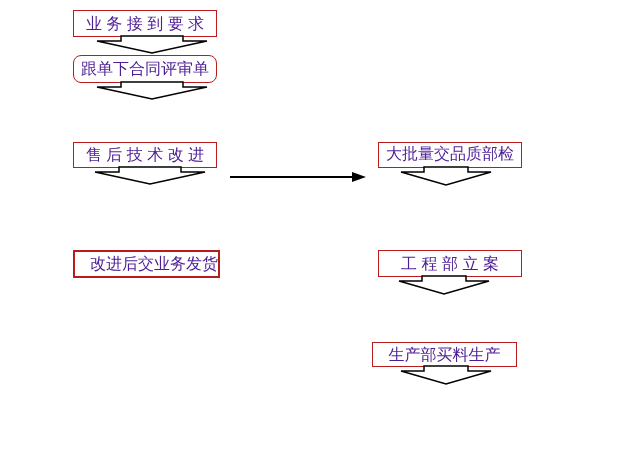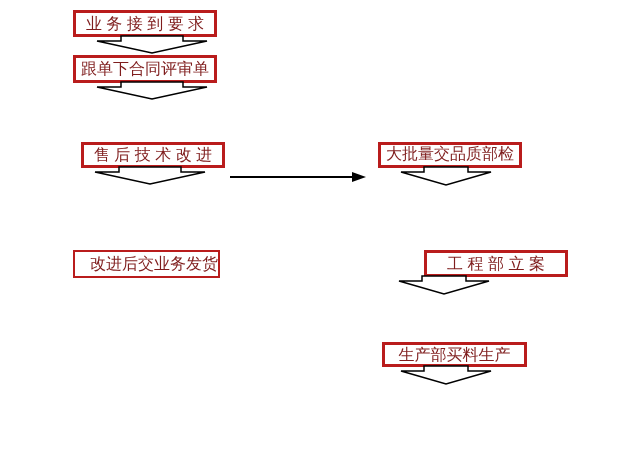--- a/index.html
+++ b/index.html
@@ -8,54 +8,54 @@
     width: 621px;
     height: 473px;
     background: #ffffff;
     font-family: "Liberation Sans", sans-serif;
     overflow: hidden;
   }
   .node {
     position: absolute;
     box-sizing: border-box;
     background: #ffffff;
-    border: 3px solid #b91c1c;
+    border: 1px solid #b91c1c;
     display: flex;
     align-items: center;
     justify-content: center;
     font-size: 16px;
     line-height: 1;
-    color: #7f1d1d;
+    color: #4c1d95;
     white-space: pre;
   }
   .node.thick { border-width: 2px; padding-left: 15px; }
   .connector { position: absolute; display: block; }
 </style>
 </head>
 <body>
 
 <div class="canvas">
 
   <div class="node" style="left:73px; top:10px; width:144px; height:27px;">
     <span>业 务 接 到 要 求</span>
   </div>
 
   <svg class="connector" style="left:96px; top:35px;" width="112" height="19">
     <polygon points="25,1 25,6 1,6 56,18 111,6 87,6 87,1" fill="#ffffff" stroke="#000000" stroke-width="1.5"></polygon>
   </svg>
 
-  <div class="node" style="left:73px; top:55px; width:144px; height:28px;">
+  <div class="node" style="left:73px; top:55px; width:144px; height:28px;border-radius:8px;">
     <span>跟单下合同评审单</span>
   </div>
 
   <svg class="connector" style="left:96px; top:81px;" width="112" height="19">
     <polygon points="25,1 25,6 1,6 56,18 111,6 87,6 87,1" fill="#ffffff" stroke="#000000" stroke-width="1.5"></polygon>
   </svg>
 
-  <div class="node" style="left:73px; top:142px; width:144px; height:26px;margin-left:8px;">
+  <div class="node" style="left:73px; top:142px; width:144px; height:26px;">
     <span>售 后 技 术 改 进</span>
   </div>
 
   <svg class="connector" style="left:94px; top:166px;" width="112" height="19">
     <polygon points="25,1 25,6 1,6 56,18 111,6 87,6 87,1" fill="#ffffff" stroke="#000000" stroke-width="1.5"></polygon>
   </svg>
 
   <svg class="connector" style="left:228px; top:169px;" width="140" height="16">
     <line x1="2" y1="8" x2="124" y2="8" stroke="#000000" stroke-width="2"></line>
     <polygon points="124,3 138,8 124,13" fill="#000000"></polygon>
@@ -66,29 +66,29 @@
   </div>
 
   <div class="node" style="left:378px; top:142px; width:144px; height:26px;font-family:Liberation Mono, monospace;">
     <span>大批量交品质部检</span>
   </div>
 
   <svg class="connector" style="left:400px; top:166px;" width="92" height="20">
     <polygon points="24,1 24,6 1,6 46,19 91,6 68,6 68,1" fill="#ffffff" stroke="#000000" stroke-width="1.5"></polygon>
   </svg>
 
-  <div class="node" style="left:378px; top:250px; width:144px; height:27px;margin-left:46px;">
+  <div class="node" style="left:378px; top:250px; width:144px; height:27px;">
     <span>工 程 部 立 案</span>
   </div>
 
   <svg class="connector" style="left:398px; top:275px;" width="92" height="20">
     <polygon points="24,1 24,6 1,6 46,19 91,6 68,6 68,1" fill="#ffffff" stroke="#000000" stroke-width="1.5"></polygon>
   </svg>
 
-  <div class="node" style="left:382px; top:342px; width:145px; height:25px;">
+  <div class="node" style="left:372px; top:342px; width:145px; height:25px;">
     <span>生产部买料生产</span>
   </div>
 
   <svg class="connector" style="left:400px; top:365px;" width="92" height="20">
     <polygon points="24,1 24,6 1,6 46,19 91,6 68,6 68,1" fill="#ffffff" stroke="#000000" stroke-width="1.5"></polygon>
   </svg>
 
 
 </div>
 

